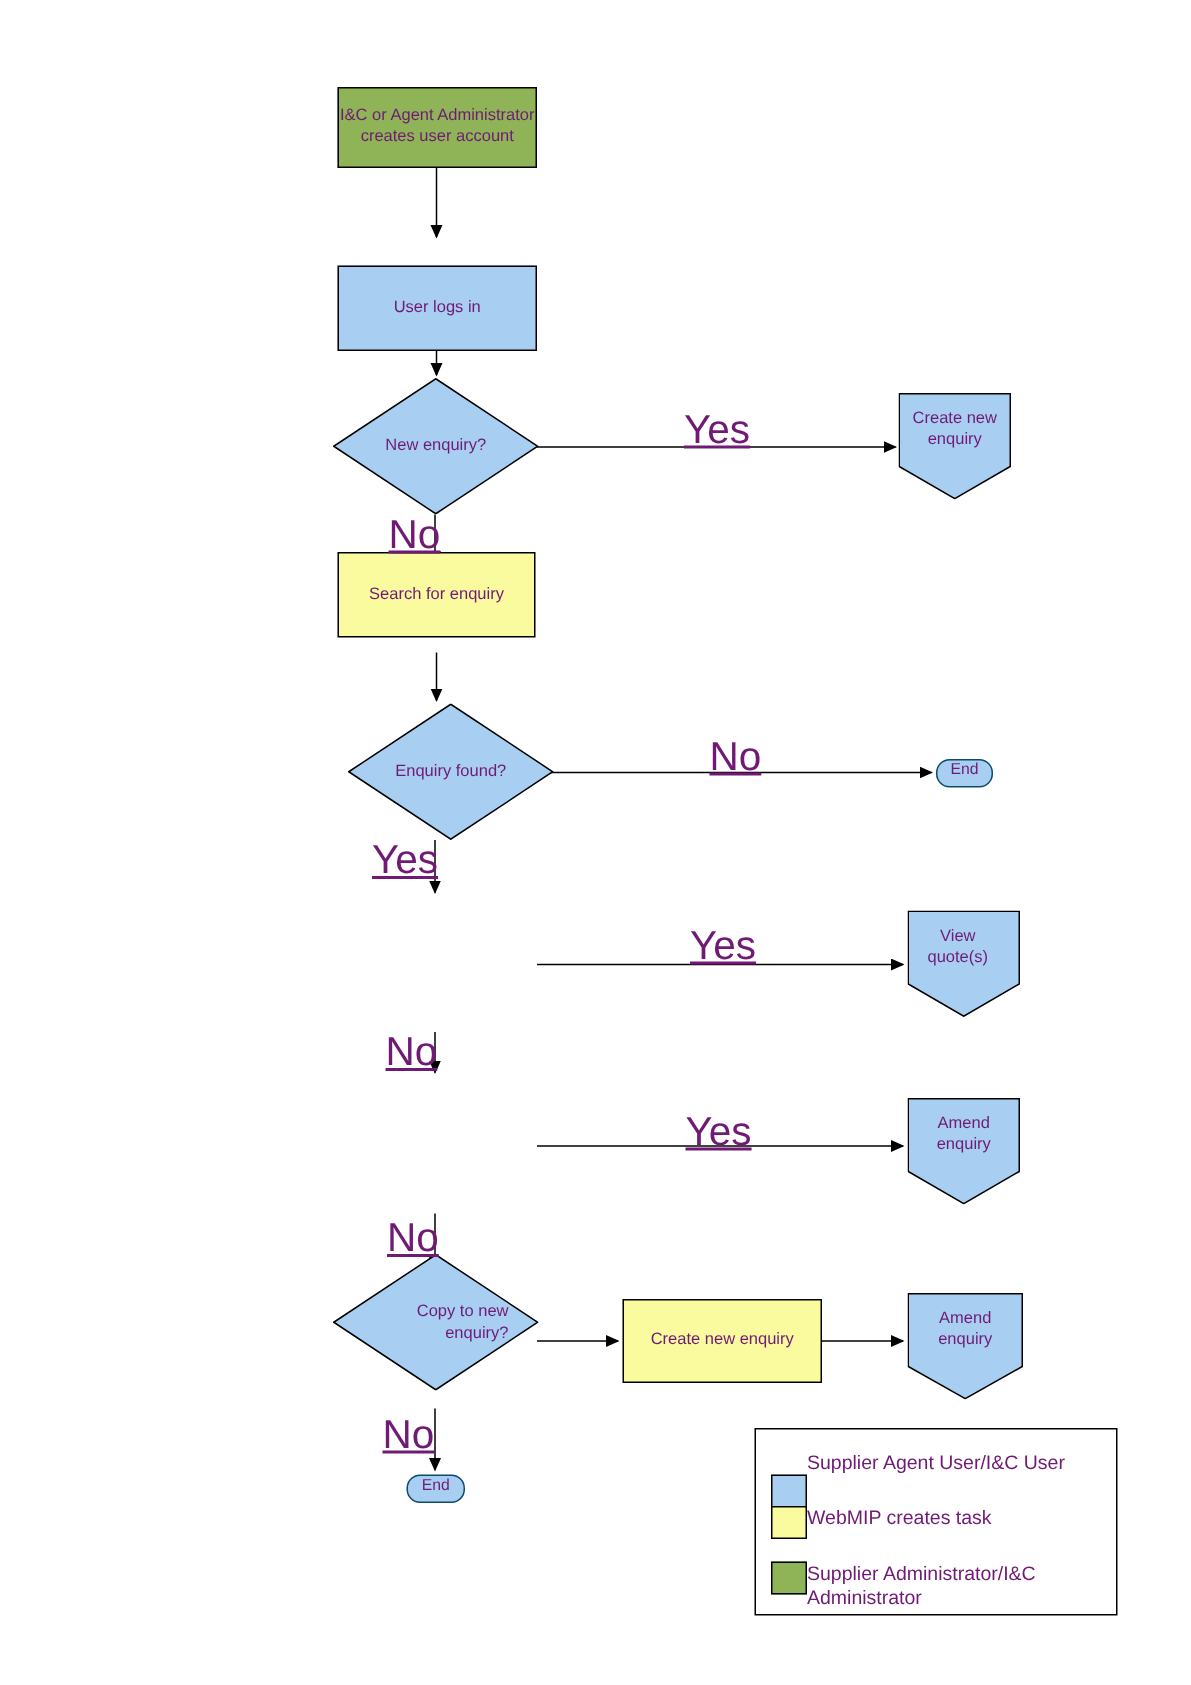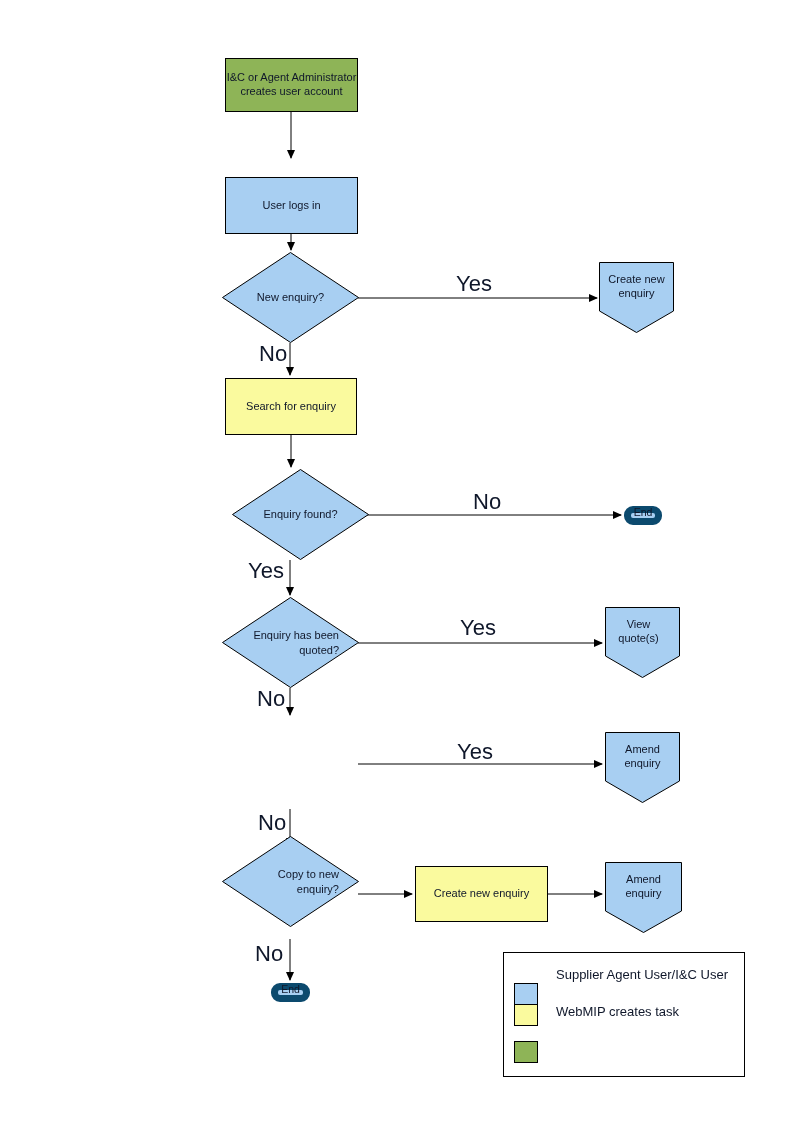--- a/index.html
+++ b/index.html
@@ -1,39 +1,39 @@
 <!DOCTYPE html>
 <html><head>
 <meta charset="utf-8">
 <style>
   html,body{margin:0;padding:0;background:#ffffff;}
   #page{position:relative;width:794px;height:1123px;background:#ffffff;overflow:hidden;
-        font-family:"Liberation Sans", sans-serif;color:#0f172a;}
+        font-family:"Liberation Sans", sans-serif;color:#701a75;}
   #wires{position:absolute;left:0;top:0;width:794px;height:1123px;pointer-events:none;}
   .node{position:absolute;display:flex;align-items:center;justify-content:center;
         text-align:center;border:1px solid #000;font-size:11px;line-height:1.25;box-sizing:border-box;}
   .fill-blue{fill:#a8cff2;}
   .fill-stroke{stroke:#000;stroke-width:1;}
   .bg-blue{background:#a8cff2;margin-top:16px;}
   .bg-yellow{background:#fafa9e;}
   .bg-green{background:#8eb457;}
   .shape{position:absolute;}
   .shape svg{display:block;}
   .shape .node-label{position:absolute;left:0;top:0;right:0;display:flex;align-items:center;
         justify-content:center;text-align:center;font-size:11px;line-height:1.3;}
   .diamond .node-label{bottom:0;padding:0 20px;text-align:right;}
   .pent .node-label{height:48px;padding:0 2px;}
-  .terminator{position:absolute;display:flex;align-items:flex-end;justify-content:center;
-        background:#a8cff2;border:7px solid #0c4a6e;border-radius:9px;font-size:10.5px;box-sizing:border-box;}
-  .edge-label{position:absolute;font-size:22px;letter-spacing:0px;}
+  .terminator{position:absolute;display:flex;align-items:flex-start;justify-content:center;
+        background:#a8cff2;border:1px solid #0c4a6e;border-radius:9px;font-size:10.5px;box-sizing:border-box;}
+  .edge-label{position:absolute;font-size:27px;letter-spacing:0px;text-decoration:underline;}
   #legend{position:absolute;left:503px;top:952px;width:242px;height:125px;
         border:1px solid #000;background:#fff;box-sizing:border-box;}
   .legend-row{position:absolute;left:10px;display:flex;align-items:flex-start;}
   .legend-swatch{width:24px;height:22px;border:1px solid #000;flex:0 0 auto;box-sizing:border-box;}
-  .legend-label{margin-left:18px;font-size:13px;line-height:1.25;width:185px;}
+  .legend-label{font-size:13px;line-height:1.25;width:185px;}
 </style>
 </head>
 <body>
 
 <div id="page">
 
   <svg id="wires">
     <defs>
       <marker id="arr" markerWidth="10" markerHeight="10" refX="8" refY="4" orient="auto" markerUnits="userSpaceOnUse">
         <path d="M0,0 L9,4 L0,8 z" fill="#000"></path>
@@ -70,41 +70,35 @@
     <span class="node-label">New enquiry?</span>
   </div>
 
   <div class="shape pent" style="left:599px;top:262px;width:75px;height:71px;">
     <svg width="75" height="71">
       <polygon class="fill-blue fill-stroke" points="0.5,0.5 74.5,0.5 74.5,49 37.5,70.5 0.5,49"></polygon>
     </svg>
     <span class="node-label">Create new enquiry</span>
   </div>
 
-  <div class="node bg-yellow" style="left:225px;top:378px;width:132px;height:57px;">
+  <div class="node bg-yellow" style="left:225px;top:368px;width:132px;height:57px;">
     <span>Search for enquiry</span>
   </div>
 
   <div class="shape diamond" style="left:232px;top:469px;width:137px;height:91px;">
     <svg width="137" height="91">
       <polygon class="fill-blue fill-stroke" points="68.5,0.5 136.5,45.5 68.5,90.5 0.5,45.5"></polygon>
     </svg>
     <span class="node-label">Enquiry found?</span>
   </div>
 
   <div class="terminator" style="left:624px;top:506px;width:38px;height:19px;">
     <span>End</span>
   </div>
 
-  <div class="shape diamond" style="left:222px;top:597px;width:137px;height:91px;">
-    <svg width="137" height="91">
-      <polygon class="fill-blue fill-stroke" points="68.5,0.5 136.5,45.5 68.5,90.5 0.5,45.5"></polygon>
-    </svg>
-    <span class="node-label">Enquiry has been quoted?</span>
-  </div>
 
   <div class="shape pent" style="left:605px;top:607px;width:67px;height:71px;">
     <svg width="75" height="71">
       <polygon class="fill-blue fill-stroke" points="0.5,0.5 74.5,0.5 74.5,49 37.5,70.5 0.5,49"></polygon>
     </svg>
     <span class="node-label">View quote(s)</span>
   </div>
 
 
   <div class="shape pent" style="left:605px;top:732px;width:75px;height:71px;">
@@ -150,16 +144,17 @@
     <div class="legend-row" style="top:14px;">
       <div class="legend-swatch bg-blue"></div>
       <div class="legend-label">Supplier Agent User/I&amp;C User</div>
     </div>
     <div class="legend-row" style="top:51px;">
       <div class="legend-swatch bg-yellow"></div>
       <div class="legend-label">WebMIP creates task</div>
     </div>
     <div class="legend-row" style="top:88px;">
       <div class="legend-swatch bg-green"></div>
+      <div class="legend-label">Supplier Administrator/I&amp;C Administrator</div>
     </div>
   </div>
 
 </div>
 
 </body></html>

